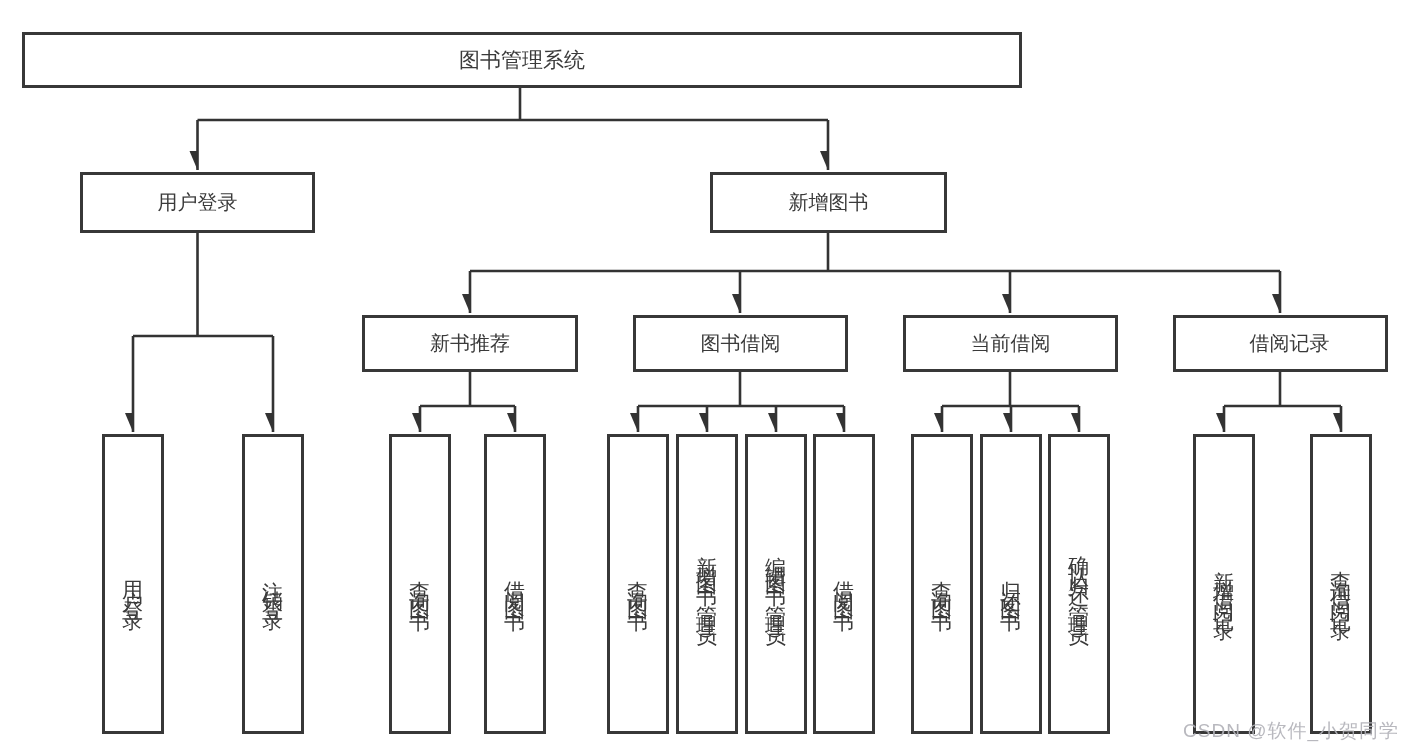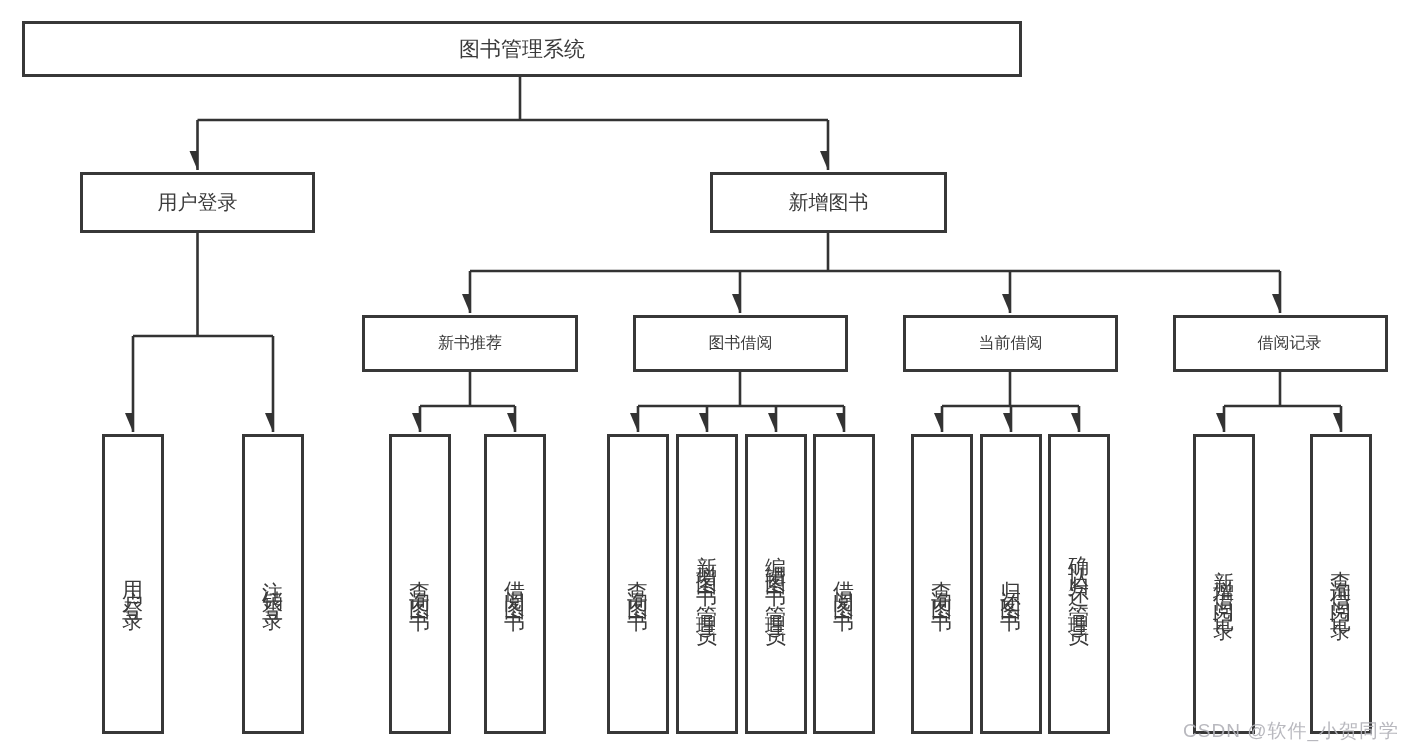--- a/index.html
+++ b/index.html
@@ -26,25 +26,25 @@
     position: absolute;
     box-sizing: border-box;
     background: #ffffff;
     border: 3px solid #383838;
     display: flex;
     align-items: center;
     justify-content: center;
     color: #3a3a3a;
     z-index: 2;
   }
-  .node-root   { left: 22px;  top: 21px;  width: 1000px; height: 56px; font-size: 21px; }
+  .node-root   { left: 22px;  top: 32px;  width: 1000px; height: 56px; font-size: 21px; }
   .node-branch { top: 172px; height: 61px; font-size: 20px; }
   .branch-0 { left: 80px;  width: 235px; }
   .branch-1 { left: 710px; width: 237px; }
-  .node-module { top: 315px; height: 57px; font-size: 16px; }
+  .node-module { top: 315px; height: 57px; font-size: 20px; }
   .module-0 { left: 362px;  width: 216px; }
   .module-1 { left: 633px;  width: 215px; align-items: center; }
   .module-2 { left: 903px;  width: 215px; }
   .module-3 { left: 1173px; width: 215px; padding-left: 18px; }
   .node-leaf {
     top: 434px;
     width: 62px;
     height: 300px;
     font-size: 21px;
   }

